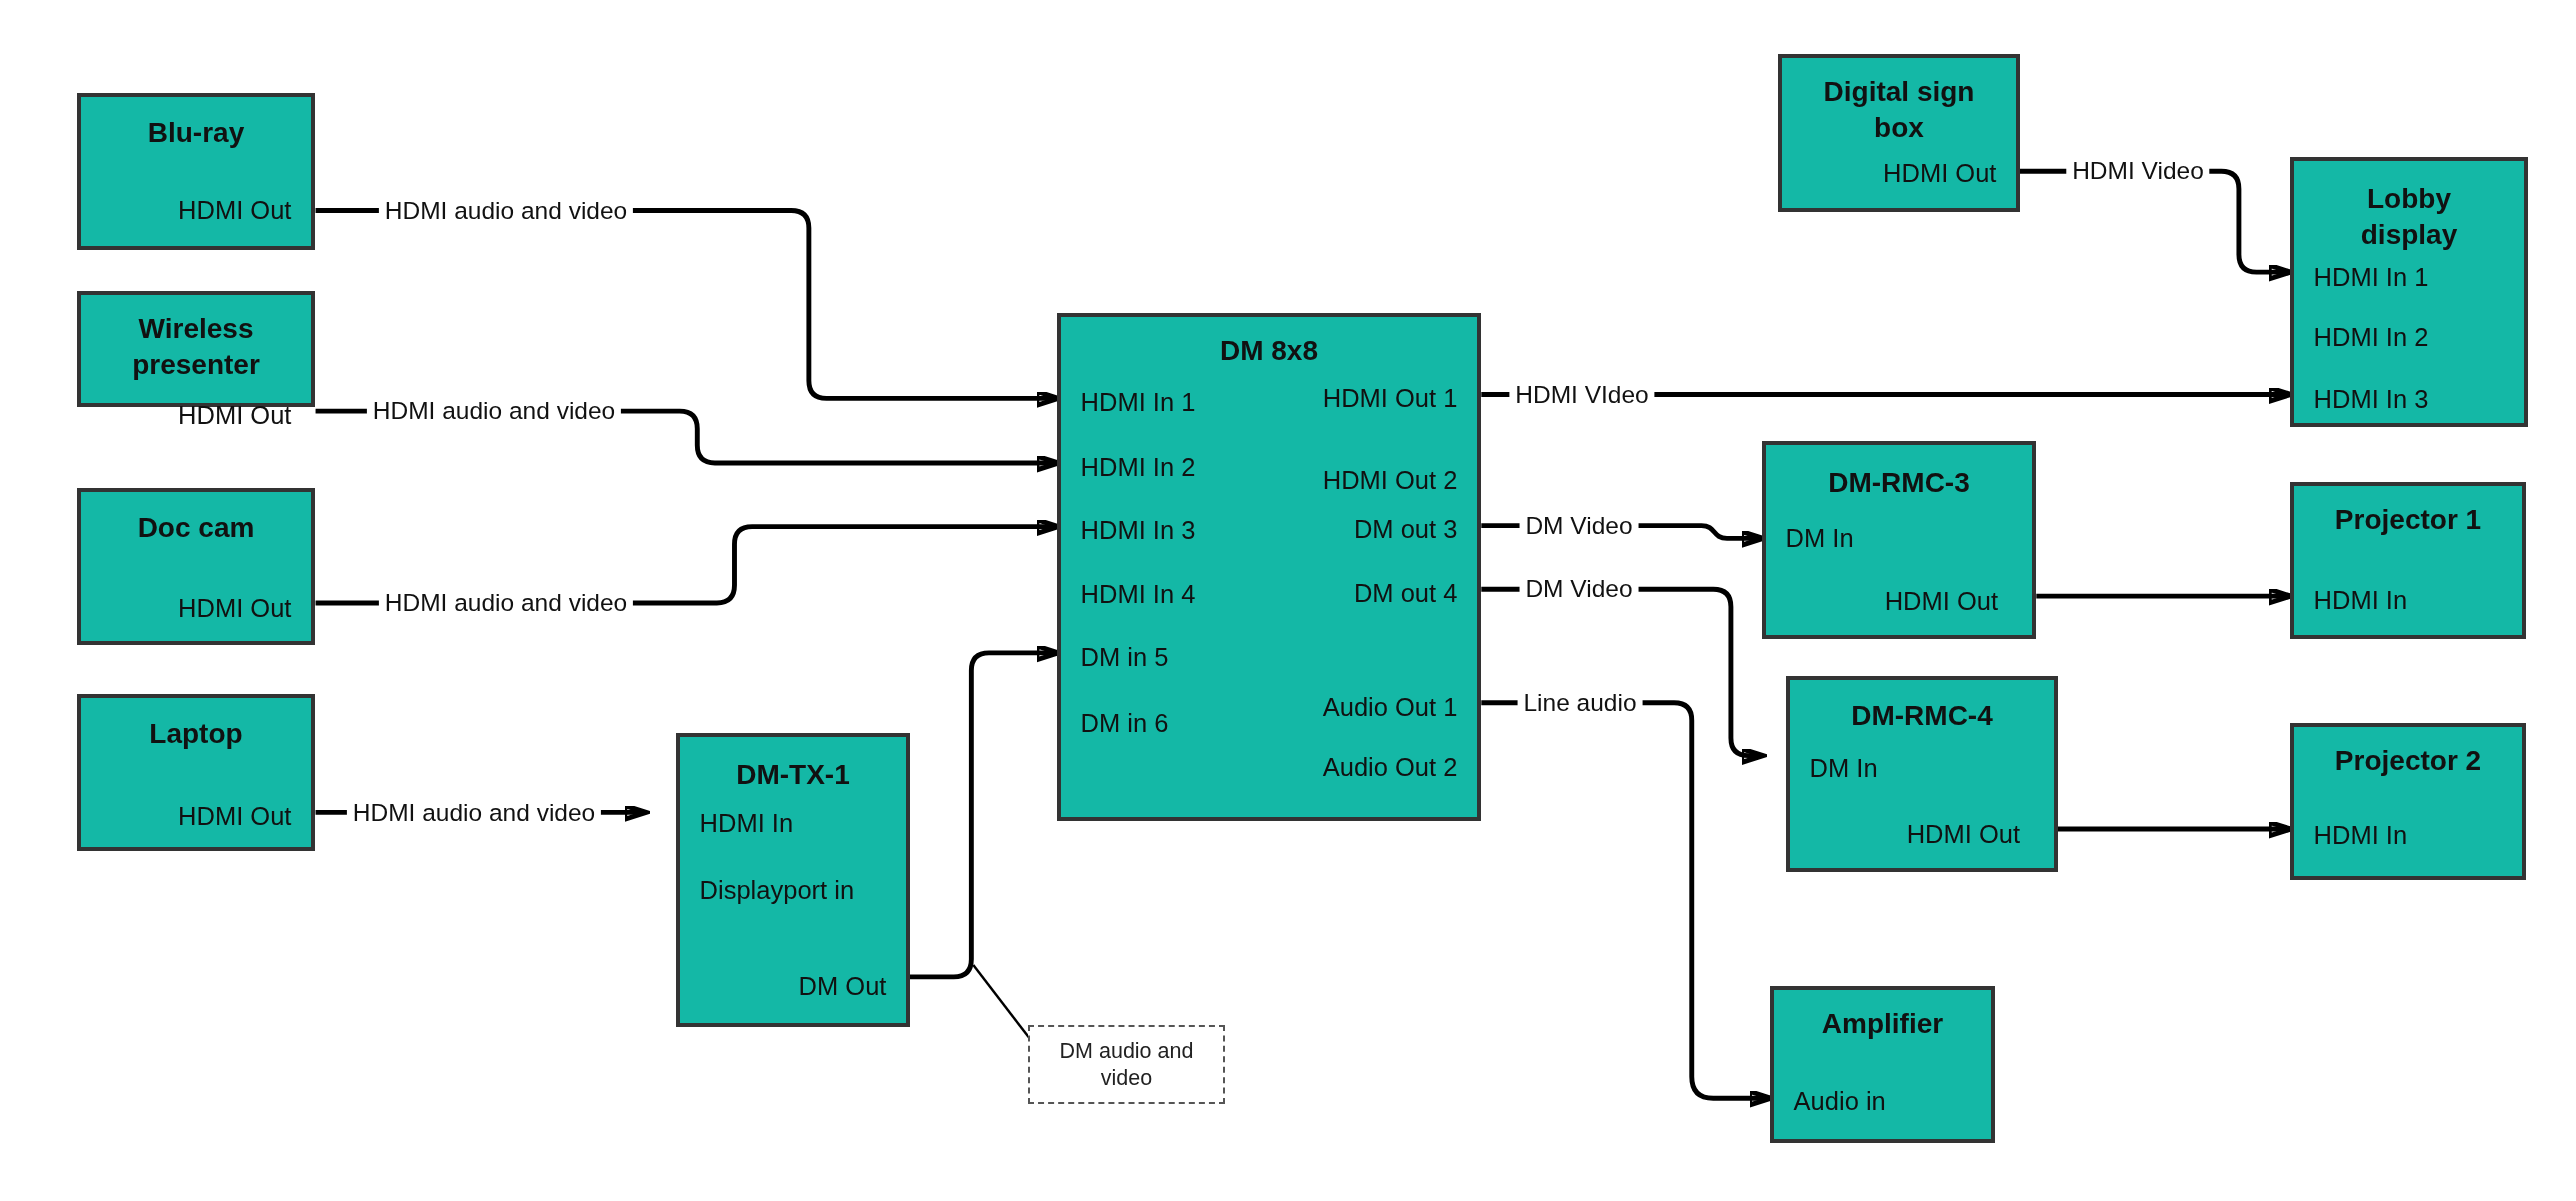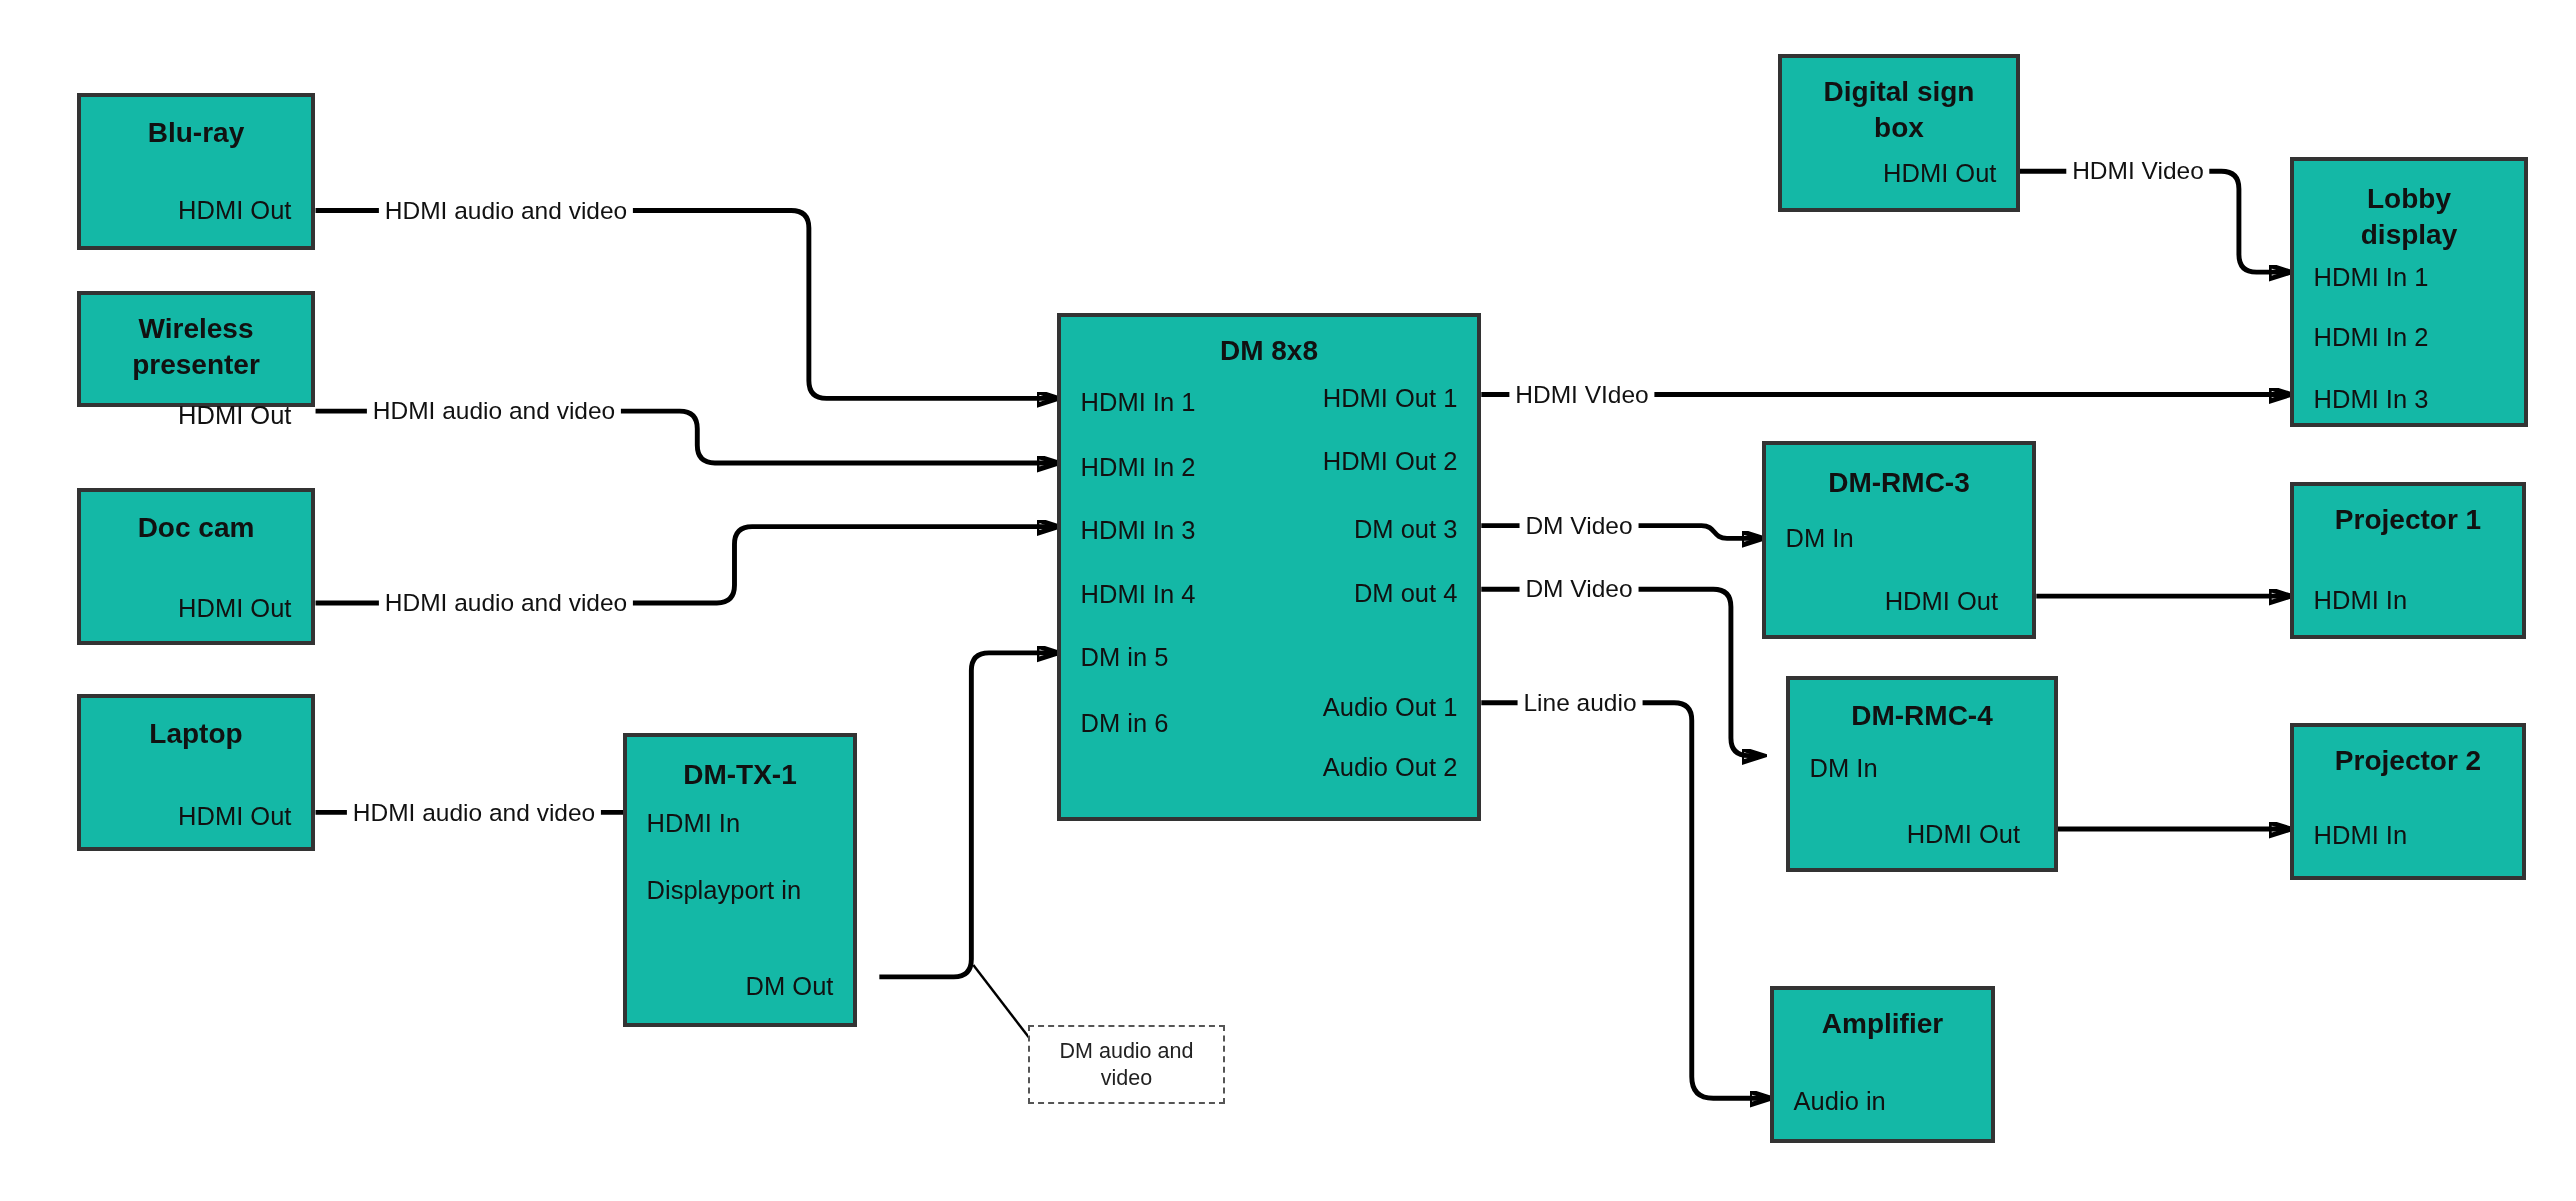--- a/index.html
+++ b/index.html
@@ -113,41 +113,41 @@
     <div class="port pr" style="top:116px;">HDMI Out</div>
   </div>
 
   <div class="node" style="left:77px;top:694px;width:238px;height:157px;">
     <div class="title" style="top:17.6px;">
         <span>Laptop</span>
       </div>
     <div class="port pr" style="top:118px;">HDMI Out</div>
   </div>
 
-  <div class="node" style="left:623px;top:733px;width:234px;height:294px;">
+  <div class="node" style="left:676px;top:733px;width:234px;height:294px;">
     <div class="title" style="top:19.6px;">
         <span>DM-TX-1</span>
       </div>
     <div class="port pl" style="top:86px;">HDMI In</div>
     <div class="port pl" style="top:153px;">Displayport in</div>
     <div class="port pr" style="top:249px;">DM Out</div>
   </div>
 
   <div class="node" style="left:1057px;top:313px;width:424px;height:508px;">
     <div class="title" style="top:15.7px;">
         <span>DM 8x8</span>
       </div>
     <div class="port pl" style="top:85px;">HDMI In 1</div>
     <div class="port pl" style="top:150px;">HDMI In 2</div>
     <div class="port pl" style="top:213px;">HDMI In 3</div>
     <div class="port pl" style="top:277px;">HDMI In 4</div>
     <div class="port pl" style="top:340px;">DM in 5</div>
     <div class="port pl" style="top:406px;">DM in 6</div>
     <div class="port pr" style="top:81px;">HDMI Out 1</div>
-    <div class="port pr" style="top:144px;">HDMI Out 2</div>
+    <div class="port pr" style="top:163px;">HDMI Out 2</div>
     <div class="port pr" style="top:212px;">DM out 3</div>
     <div class="port pr" style="top:276px;">DM out 4</div>
     <div class="port pr" style="top:390px;">Audio Out 1</div>
     <div class="port pr" style="top:450px;">Audio Out 2</div>
   </div>
 
   <div class="node" style="left:1778px;top:54px;width:242px;height:158px;">
     <div class="title" style="top:15.7px;">
       <span>Digital sign</span>
       <span>box</span>

